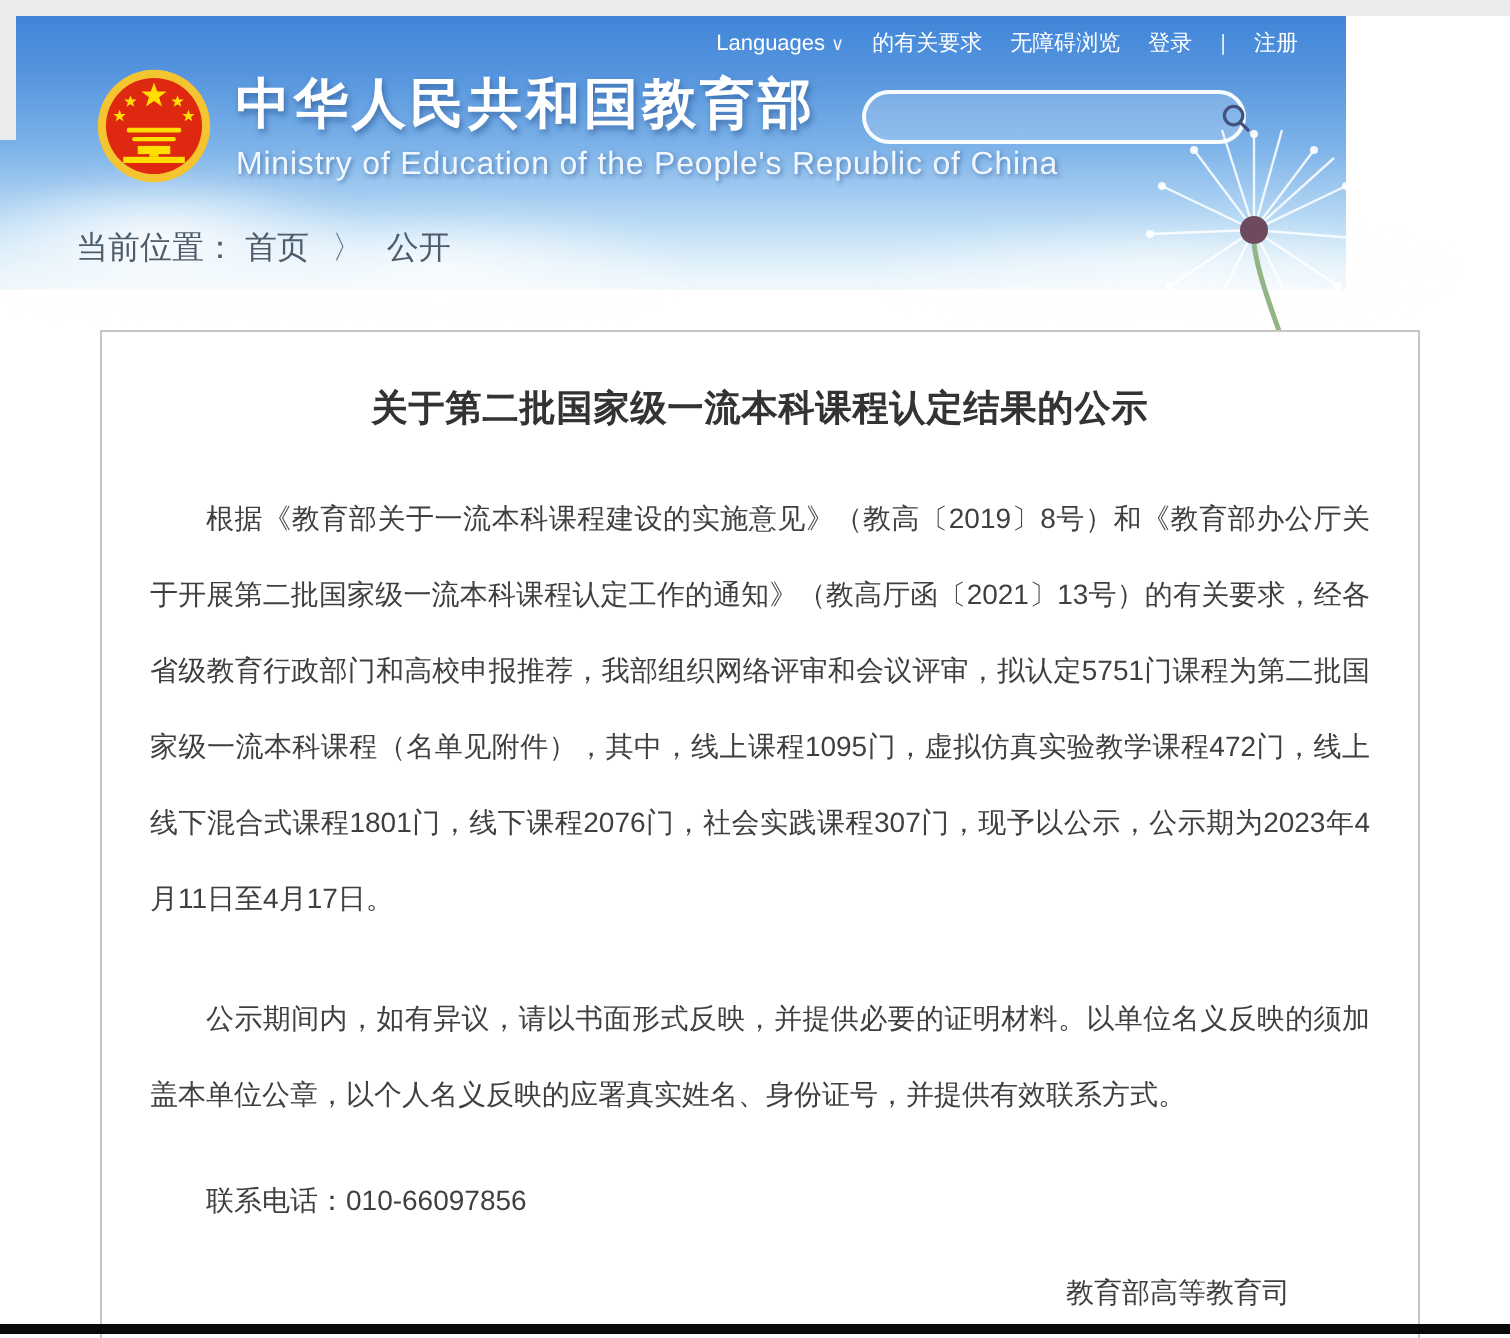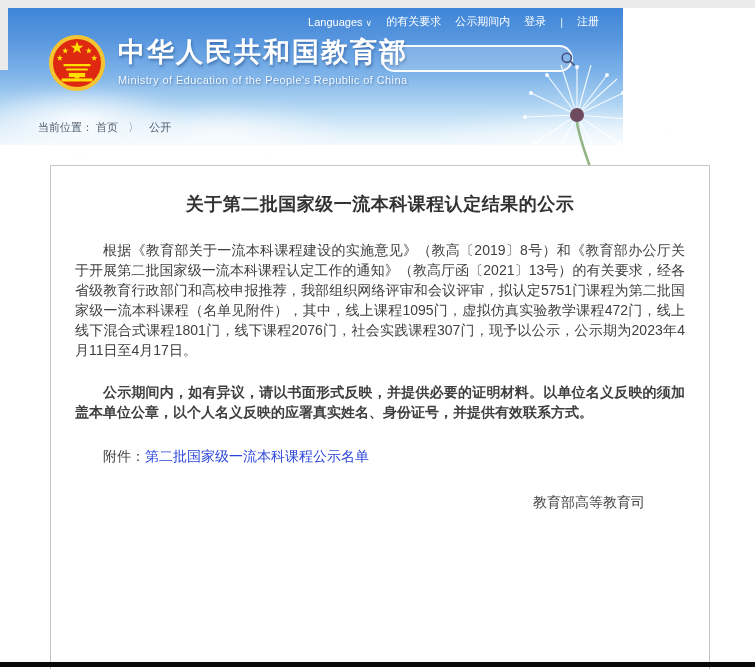--- a/index.html
+++ b/index.html
@@ -5,61 +5,61 @@
   * { margin:0; padding:0; box-sizing:border-box; }
   html,body { background:#ffffff; }
   body { font-family:"Liberation Sans","DejaVu Sans",sans-serif; }
   .page { position:relative; width:755px; height:669px; margin:0 auto; overflow:hidden; background:#ffffff; }
 
   
   .edge-top { position:absolute; left:0; top:0; width:755px; height:8px; background:#ebebeb; }
   .edge-left { position:absolute; left:0; top:8px; width:8px; height:62px; background:#ebebeb; }
 
   
-  .site-header { position:absolute; left:0; top:8px; width:623px; height:137px;
+  .site-header { position:absolute; left:0; top:8px; width:673px; height:137px;
     background:linear-gradient(180deg,#3f85d8 0%, #5796de 22%, #7db3e9 48%, #b7d9f4 74%, #e4f2fb 92%, #f2f9fd 100%); }
   .cloud { position:absolute; border-radius:50%; filter:blur(6px); background:radial-gradient(ellipse at center, rgba(255,255,255,.95), rgba(255,255,255,0) 70%); }
   .cloud.c1 { left:-30px; top:78px; width:220px; height:70px; }
   .cloud.c2 { left:90px; top:95px; width:260px; height:60px; opacity:.8; }
   .cloud.c3 { left:430px; top:100px; width:300px; height:55px; opacity:.6; }
 
   .topbar { position:absolute; right:24px; top:6px; display:flex; align-items:center; gap:14px;
     color:#ffffff; font-size:11px; }
   .topbar a { color:#ffffff; text-decoration:none; cursor:pointer; }
   .topbar .chev { font-size:9px; margin-left:3px; opacity:.9; }
   .topbar .sep { opacity:.85; }
 
-  .brand { position:absolute; left:48px; top:26px; display:flex; align-items:flex-start; gap:12px; cursor:pointer; }
+  .brand { position:absolute; left:48px; top:26px; display:flex; align-items:flex-end; gap:12px; cursor:pointer; }
   .brand-titles .cn { color:#ffffff; font-size:27px; font-weight:bold; letter-spacing:2px;
     text-shadow:1px 2px 3px rgba(30,70,130,.55); }
-  .brand-titles .en { color:#f0f7ff; font-size:11px; margin-top:4px; letter-spacing:.4px;
+  .brand-titles .en { color:#f0f7ff; font-size:16px; margin-top:4px; letter-spacing:.4px;
     text-shadow:1px 1px 2px rgba(30,70,130,.5); }
 
   .searchbox { position:absolute; right:50px; top:37px; width:192px; height:27px;
     border:2px solid rgba(255,255,255,.95); border-radius:14px;
     background:rgba(255,255,255,.18); display:flex; align-items:center; }
   .searchbox input { flex:1; height:100%; border:none; outline:none; background:transparent;
     padding:0 8px 0 14px; font-size:12px; color:#2c4a7a; }
   .search-btn { width:26px; height:23px; border:none; background:transparent; cursor:pointer;
     display:flex; align-items:center; justify-content:center; }
 
   .dandelion { position:absolute; right:-6px; top:55px; }
 
-  .breadcrumb { position:absolute; left:38px; bottom:10px; font-size:11px; color:#4e5d6c; }
+  .breadcrumb { position:absolute; left:38px; bottom:10px; font-size:16px; color:#4e5d6c; }
   .breadcrumb a { color:#4e5d6c; text-decoration:none; cursor:pointer; }
   .breadcrumb .bsep { margin:0 7px; color:#6b7988; }
 
   
   .content-box { position:absolute; left:50px; top:145px; width:660px; height:524px;
     background:#ffffff; border:1px solid #c6c6c6; border-bottom:none; padding:22px 24px 0 24px;margin-top:20px; }
   .article { color:#3f3f3f; font-size:14px; }
   .article-title { text-align:center; font-size:18px; font-weight:bold; color:#333333;
     margin:4px 0 24px 0; letter-spacing:.5px; }
-  .article p.body { line-height:20px; text-indent:2em; margin-bottom:9px; text-align:justify; }
-  .article p.gap-top { margin-top:22px;font-weight:bold; }
+  .article p.body { line-height:38px; text-indent:2em; margin-bottom:9px; text-align:justify; }
+  .article p.gap-top { margin-top:22px; }
   .info-line { padding-left:2em; margin-top:24px; line-height:20px; }
   .attach-link { color:#2b46d9; text-decoration:none; cursor:pointer; }
   .sig-line { text-align:right; padding-right:40px; margin-top:26px; line-height:20px; }
 
   .bottom-bar { position:absolute; left:0; bottom:2px; width:755px; height:5px; background:#0a0a0a; }
 </style>
 </head>
 <body>
 
 <div class="page">
@@ -101,21 +101,21 @@
         <circle cx="36" cy="80" r="2"></circle>
           <circle cx="56" cy="96" r="2"></circle>
       </g>
       <circle cx="78" cy="52" r="7" fill="#6d4a5e"></circle>
       <path d="M78 59 C 80 75, 88 95, 96 118" stroke="#93b585" stroke-width="2.5" fill="none"></path>
     </svg>
 
     <nav class="topbar">
       <a><span>Languages</span><span class="chev">∨</span></a>
       <a>的有关要求</a>
-      <a>公示期间内</a>
+      <a>无障碍浏览</a>
       <a>登录</a>
       <span class="sep">|</span>
       <a>注册</a>
     </nav>
 
     <div class="brand">
 
       <svg width="58" height="58" viewBox="0 0 64 64">
         <circle cx="32" cy="32" r="31" fill="#f5c431"></circle>
         <circle cx="32" cy="32" r="26.5" fill="#de2910"></circle>
@@ -158,24 +158,22 @@
 
   <div class="edge-left"></div>
 
   <main class="content-box">
     <article class="article">
       <h1 class="article-title">关于第二批国家级一流本科课程认定结果的公示</h1>
 
       <p class="body">根据《教育部关于一流本科课程建设的实施意见》（教高〔2019〕8号）和《教育部办公厅关于开展第二批国家级一流本科课程认定工作的通知》（教高厅函〔2021〕13号）的有关要求，经各省级教育行政部门和高校申报推荐，我部组织网络评审和会议评审，拟认定5751门课程为第二批国家级一流本科课程（名单见附件），其中，线上课程1095门，虚拟仿真实验教学课程472门，线上线下混合式课程1801门，线下课程2076门，社会实践课程307门，现予以公示，公示期为2023年4月11日至4月17日。</p>
       <p class="body gap-top">公示期间内，如有异议，请以书面形式反映，并提供必要的证明材料。以单位名义反映的须加盖本单位公章，以个人名义反映的应署真实姓名、身份证号，并提供有效联系方式。</p>
 
+      <p class="info-line">联系电话：010-66097856</p>
 
-      <p class="info-line">
-        <span>附件：</span><a class="attach-link">第二批国家级一流本科课程公示名单</a>
-      </p>
 
       <p class="sig-line">教育部高等教育司</p>
 
     </article>
   </main>
 
   <div class="bottom-bar"></div>
 </div>
 
 </body></html>

